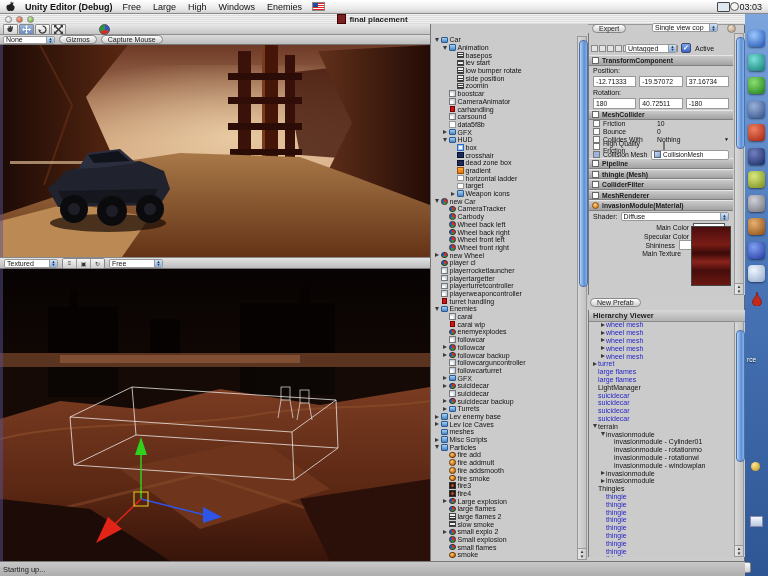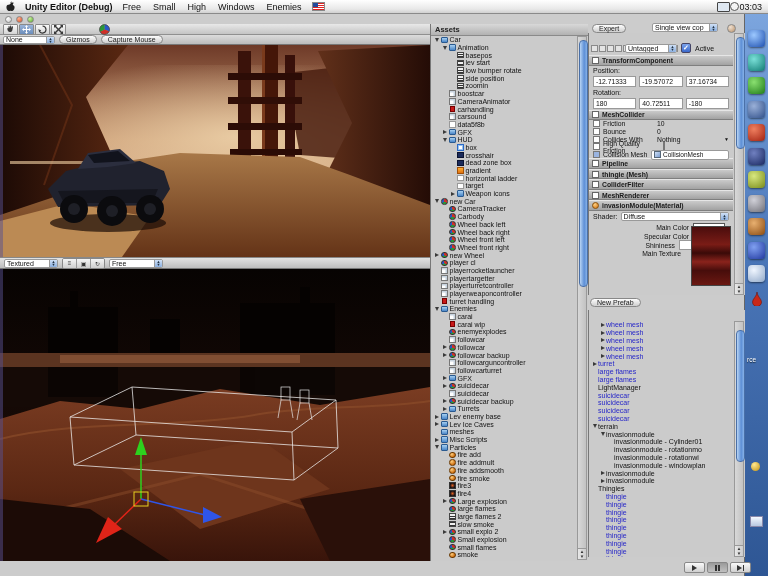--- a/index.html
+++ b/index.html
@@ -170,33 +170,37 @@
   <div class="win"></div>
 
   <div class="menubar">
     <svg width="9" height="11" viewBox="0 0 9 11">
       <path d="M4.5 2.6 C5.5 1.4 7 1.4 7.8 2 C6.9 2.6 6.6 3.4 7 4.2 C8.3 4.4 8.8 5.6 8.5 7 C8.2 8.6 7.2 10 6.2 10 C5.6 10 5.3 9.7 4.5 9.7 C3.7 9.7 3.4 10 2.8 10 C1.8 10 0.8 8.6 0.5 7 C0.2 5.4 0.9 4 2.2 3.8 C3 3.7 3.8 4 4.5 2.6 Z" fill="#222"></path>
       <path d="M5.8 0.4 C5.9 1.2 5.3 2 4.6 2.1 C4.4 1.3 5 0.5 5.8 0.4 Z" fill="#222"></path>
     </svg>
     <span class="appname">Unity Editor (Debug)</span>
     <span id="menu-items" style="display:flex;gap:12px;">
         <span class="menu-item">Free</span>
-        <span class="menu-item">Small</span>
+        <span class="menu-item">Large</span>
         <span class="menu-item">High</span>
         <span class="menu-item">Windows</span>
         <span class="menu-item">Enemies</span>
       </span>
     <span class="flag"></span>
     <span class="mb-right">
       <span class="disp-ic"></span>
       <span class="circ-ic"></span>
       <span class="clock">03:03</span>
     </span>
   </div>
 
+  <div class="titlebar">
+    <span class="proxy-ic"></span>
+    <span>final placement</span>
+  </div>
   <div class="tl close"></div>
   <div class="tl min"></div>
   <div class="tl zoom"></div>
 
   <div class="toolbar">
     <span class="toolbtn">
       <svg width="9" height="8" viewBox="0 0 9 8">
           <path d="M1.5 5 C1 3 2 2.5 2.5 3.5 L2.5 1.5 C2.5 0.7 3.5 0.7 3.5 1.5 L3.8 3 L4.2 0.9 C4.3 0.2 5.2 0.3 5.2 1 L5.3 3 L6 1.6 C6.3 1 7.1 1.3 7 2 L6.5 4.5 C6.2 6.5 5 7.2 3.8 7 C2.6 6.8 2 6.3 1.5 5 Z" fill="#3a3a3a"></path>
         </svg>
     </span>
@@ -379,21 +383,20 @@
         <polygon points="203,238 203,254 222,248" fill="#2f55e8"></polygon>
         <line x1="141" y1="230" x2="114" y2="256" stroke="#e02418" stroke-width="1.5"></line>
         <polygon points="108,248 122,260 96,274" fill="#e02418"></polygon>
         <rect x="134" y="223" width="14" height="14" fill="none" stroke="#e8d020" stroke-width="1"></rect>
       </g>
       <rect width="3" height="292" fill="#585090" opacity="0.5"></rect>
     </svg>
   </div>
 
   <div class="assets">
-    <div class="panel-hdr">Assets</div>
     <div class="tree" id="assets-tree">
         <div class="trow" style="padding-left: 3px;">
           <span class="tw">
             <span class="tri-o"></span>
           </span>
           <span class="ic ic-folder"></span>
           <span>Car</span>
         </div>
         <div class="trow" style="padding-left: 11px;">
           <span class="tw">
@@ -898,20 +901,21 @@
     </div>
     <div class="texthumb"></div>
     <div class="scroll" style="left:145px;top:0;height:262px;">
       <div class="thumb" style="top:3px;height:110px;"></div>
       <div class="sarrows">▲<br>▼</div>
     </div>
   </div>
 
   <div class="pill newprefab">New Prefab</div>
   <div class="hier">
+    <div class="panel-hdr">Hierarchy Viewer</div>
     <div class="htree" id="hierarchy-tree">
         <div class="hrow blue" style="padding-left: 11px;">
           <span class="tw">
             <span class="tri-c"></span>
           </span>
           <span>wheel mesh</span>
         </div>
         <div class="hrow blue" style="padding-left: 11px;">
           <span class="tw">
             <span class="tri-c"></span>
@@ -1064,14 +1068,17 @@
     <span class="tbtn pressed">
         <span class="g-pause"></span>
       </span>
     <span class="tbtn">
         <span class="g-step">
           <span class="g-play"></span>
         </span>
       </span>
   </div>
 
+  <div class="statusbar">
+    <span>Starting up...</span>
+  </div>
 
 </div>
 
 </body></html>

